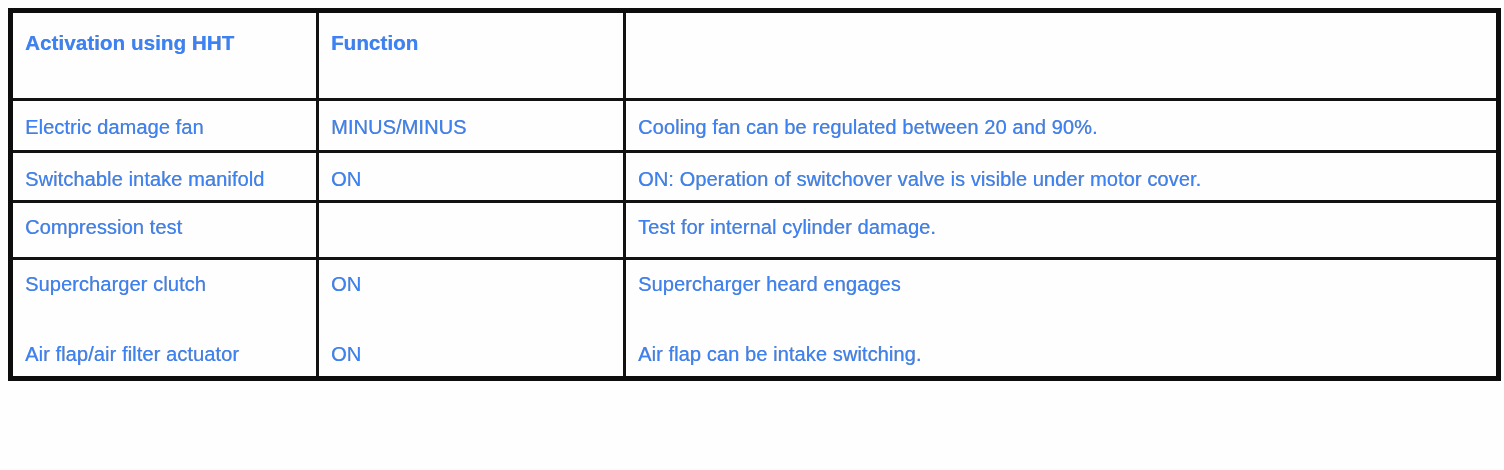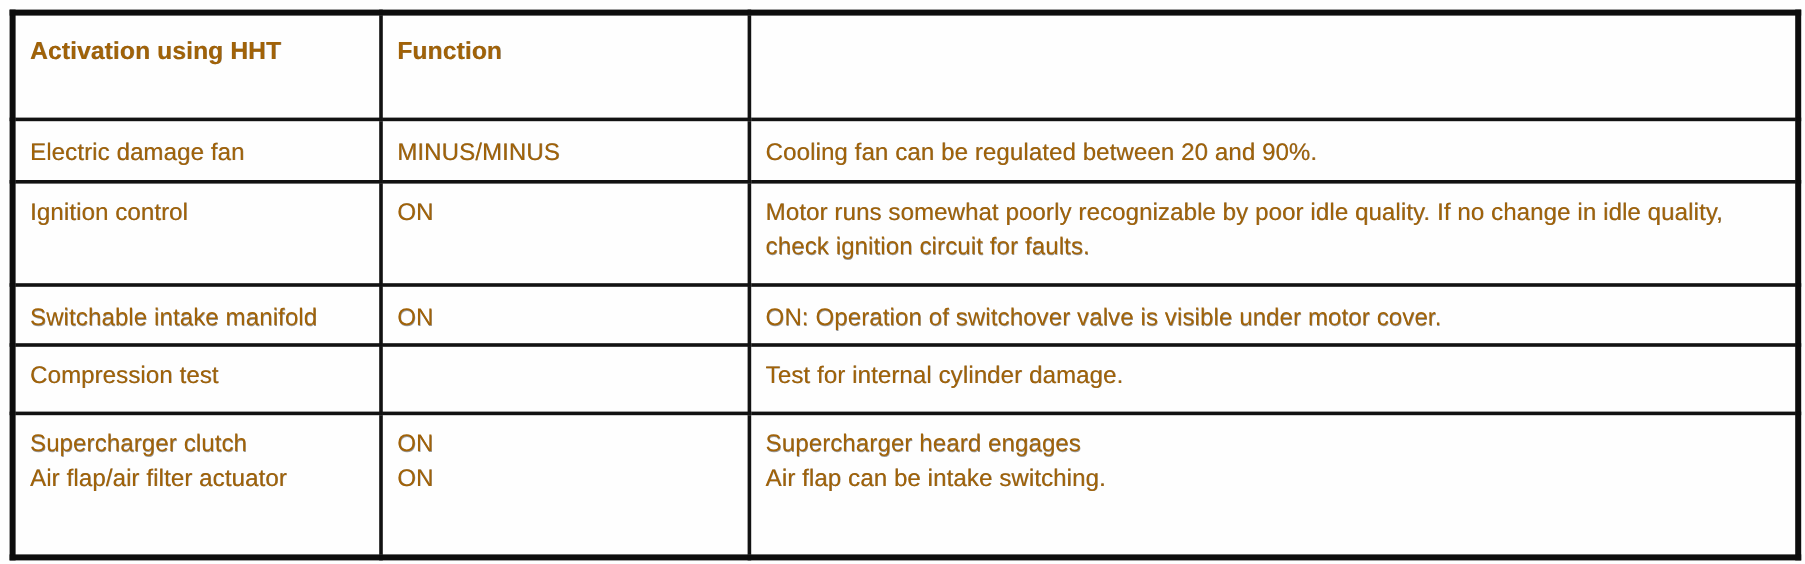--- a/index.html
+++ b/index.html
@@ -31,21 +31,21 @@
 
   col.c-activation { width: 307px; }
   col.c-function   { width: 307px; }
   col.c-description{ width: 874px; }
 
   table.hht-table th,
   table.hht-table td {
     border: 3px solid #121212;
     vertical-align: top;
     text-align: left;
-    color: #a16207;
+    color: #3b82f6;
     font-size: 20px;
     line-height: 29px;
     padding: 10px 8px 6px 12px;
     overflow: hidden;
     
     text-shadow: 0.4px 0.4px 0 rgba(25,25,25,0.45);
     letter-spacing: 0.1px;
   }
 
   table.hht-table th {
@@ -55,21 +55,21 @@
   }
 
   tr.r-header { height: 89px; }
   tr.r-0 { height: 52px; }
   tr.r-1 { height: 86px; }
   tr.r-2 { height: 49px; }
   tr.r-3 { height: 57px; }
   tr.r-4 { height: 120px; }
 
   td p.entry { margin: 0; }
-  td p.entry-2 { }
+  td p.entry-2 { margin-top: 41px; }
 
   
   tr.r-0 td, tr.r-2 td { padding-top: 12px; }
 </style>
 </head>
 <body>
 
 <div class="scan-page">
   <table class="hht-table">
     <colgroup>
@@ -82,25 +82,20 @@
         <th>Activation using HHT</th>
         <th>Function</th>
         <th></th>
       </tr>
     </thead>
     <tbody>
       <tr class="r-0">
         <td>Electric damage fan</td>
         <td>MINUS/MINUS</td>
         <td>Cooling fan can be regulated between 20 and 90%.</td>
-      </tr>
-      <tr class="r-1">
-        <td>Ignition control</td>
-        <td>ON</td>
-        <td>Motor runs somewhat poorly recognizable by poor idle quality. If no change in idle quality, check ignition circuit for faults.</td>
       </tr>
       <tr class="r-2">
         <td>Switchable intake manifold</td>
         <td>ON</td>
         <td>ON: Operation of switchover valve is visible under motor cover.</td>
       </tr>
       <tr class="r-3">
         <td>Compression test</td>
         <td></td>
         <td>Test for internal cylinder damage.</td>

